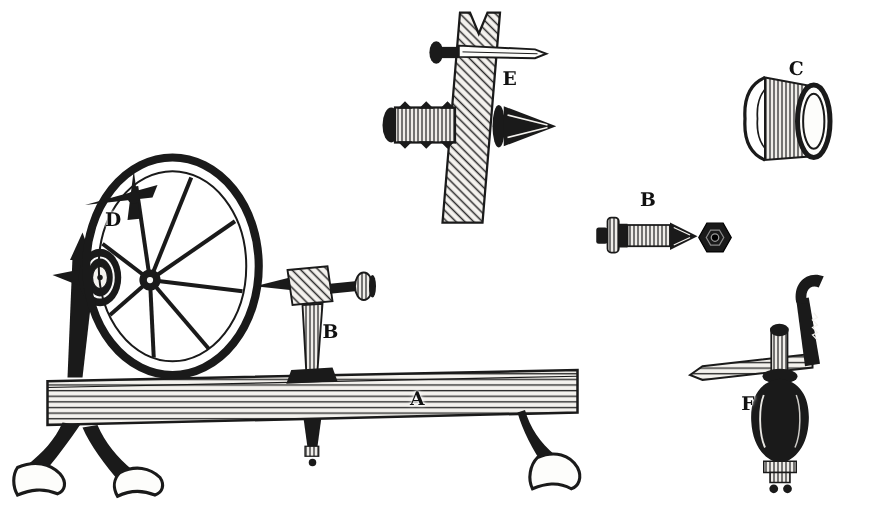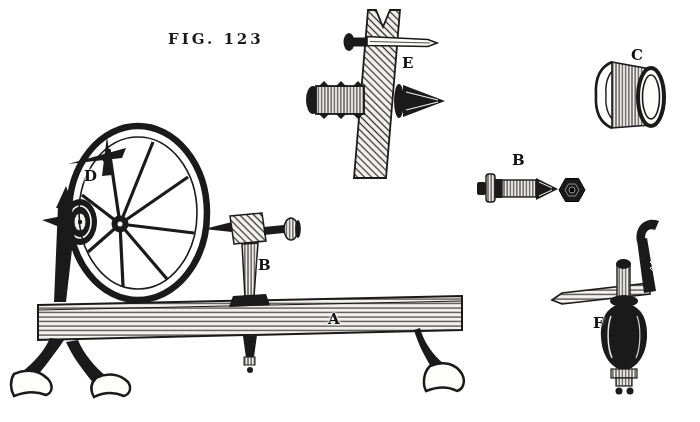--- a/index.html
+++ b/index.html
@@ -143,21 +143,20 @@
       <path d="M624,303 C607,305 600,319 601,337 C602,356 611,368 624,371 C637,368 646,356 647,337 C648,319 641,305 624,303 Z" fill="#1a1a1a"></path>
       <path d="M611,316 C607,326 607,347 612,358" stroke="#e8e6e2" stroke-width="1.5" fill="none"></path>
       <path d="M637,316 C641,326 641,347 636,358" stroke="#cfcdc9" stroke-width="1.2" fill="none"></path>
       <rect x="611" y="369" width="26" height="9" fill="url(#hV)" stroke="#1a1a1a" stroke-width="1.2"></rect>
       <rect x="616" y="378" width="16" height="8" fill="url(#hV)" stroke="#1a1a1a" stroke-width="1.2"></rect>
       <circle cx="619" cy="391" r="3.5" fill="#1a1a1a"></circle>
       <circle cx="630" cy="391" r="3.5" fill="#1a1a1a"></circle>
     </g>
   </svg>
 
-  <span class="cap">FIG. 123</span>
 
   <span class="lbl" style="left:84px;  top:167px;">D</span>
   <span class="lbl" style="left:258px; top:256px;">B</span>
   <span class="lbl" style="left:328px; top:310px;">A</span>
   <span class="lbl" style="left:402px; top:54px;">E</span>
   <span class="lbl" style="left:631px; top:46px;">C</span>
   <span class="lbl" style="left:512px; top:151px;">B</span>
   <span class="lbl" style="left:593px; top:314px;">F</span>
 </div>
 

